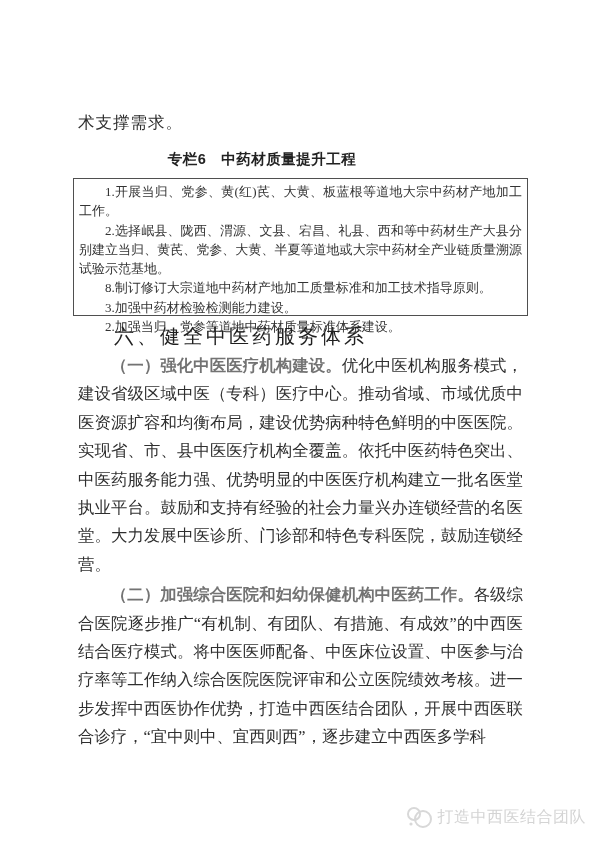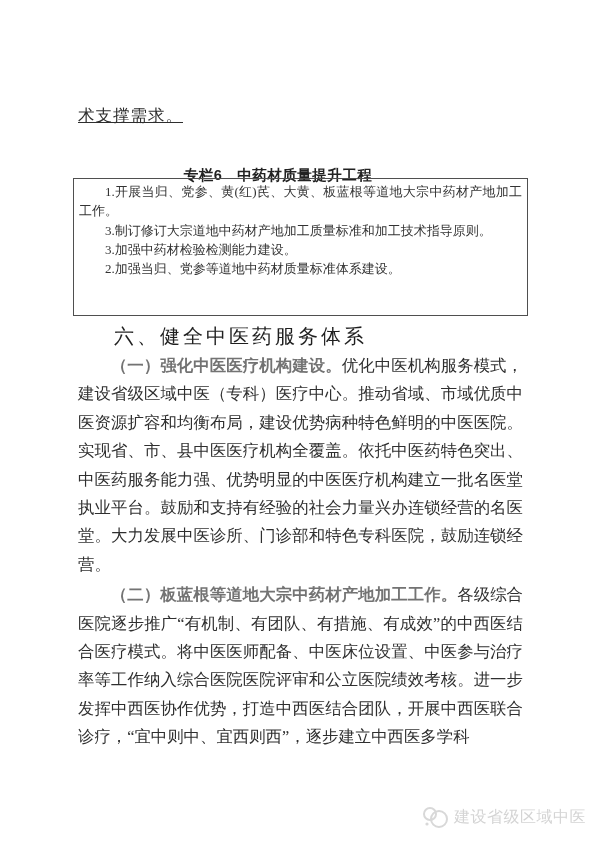--- a/index.html
+++ b/index.html
@@ -5,29 +5,29 @@
   html,body{margin:0;padding:0;}
   body{
     width:600px;height:849px;
     background:#ffffff;
     position:relative;
     overflow:hidden;
     font-family:"Liberation Serif","DejaVu Serif",serif;
     color:#2f2f2f;
   }
   .opening-line{
-    position:absolute;left:78px;top:102px;width:445px;
+    position:absolute;left:78px;top:109px;width:445px;
     font-size:16.5px;line-height:28px;letter-spacing:1px;
-    color:#2e2e2e;margin:0;text-decoration:underline;
+    color:#2e2e2e;margin:0;
   }
   .box-title{
     position:absolute;left:0;top:150px;width:524px;
     text-align:center;
     font-family:"Liberation Sans","DejaVu Sans",sans-serif;
-    font-weight:700;font-size:14.5px;color:#222;margin:16px;
+    font-weight:700;font-size:14.5px;color:#222;margin:0;
     letter-spacing:0.5px;
   }
   .column-box{
     position:absolute;left:73px;top:178px;
     width:455px;height:138px;
     box-sizing:border-box;
     border:1px solid #4f4f4f;
     padding:3px 5px 4px 5px;
     font-size:13px;line-height:19.3px;color:#333;
   }
@@ -66,34 +66,35 @@
 </style>
 </head>
 <body>
 
 <p class="opening-line">术支撑需求。</p>
 
 <p class="box-title">专栏6　中药材质量提升工程</p>
 
 <div class="column-box">
   <p>1.开展当归、党参、黄(红)芪、大黄、板蓝根等道地大宗中药材产地加工工作。</p>
-  <p>3.制订修订大宗道地中药材产地加工质量标准和加工技术指导原则。</p>
+  <p>2.选择岷县、陇西、渭源、文县、宕昌、礼县、西和等中药材生产大县分别建立当归、黄芪、党参、大黄、半夏等道地或大宗中药材全产业链质量溯源试验示范基地。</p>
+  <p>8.制订修订大宗道地中药材产地加工质量标准和加工技术指导原则。</p>
   <p>3.加强中药材检验检测能力建设。</p>
   <p>2.加强当归、党参等道地中药材质量标准体系建设。</p>
 </div>
 
 <h2 class="section-heading">六、健全中医药服务体系</h2>
 
 <div class="body-text">
   <p><span class="para-lead">（一）强化中医医疗机构建设。</span><span>优化中医机构服务模式，建设省级区域中医（专科）医疗中心。推动省域、市域优质中医资源扩容和均衡布局，建设优势病种特色鲜明的中医医院。实现省、市、县中医医疗机构全覆盖。依托中医药特色突出、中医药服务能力强、优势明显的中医医疗机构建立一批名医堂执业平台。鼓励和支持有经验的社会力量兴办连锁经营的名医堂。大力发展中医诊所、门诊部和特色专科医院，鼓励连锁经营。</span></p>
-  <p><span class="para-lead">（二）板蓝根等道地大宗中药材产地加工工作。</span><span>各级综合医院逐步推广“有机制、有团队、有措施、有成效”的中西医结合医疗模式。将中医医师配备、中医床位设置、中医参与治疗率等工作纳入综合医院医院评审和公立医院绩效考核。进一步发挥中西医协作优势，打造中西医结合团队，开展中西医联合诊疗，“宜中则中、宜西则西”，逐步建立中西医多学科</span></p>
+  <p><span class="para-lead">（二）加强综合医院和妇幼保健机构中医药工作。</span><span>各级综合医院逐步推广“有机制、有团队、有措施、有成效”的中西医结合医疗模式。将中医医师配备、中医床位设置、中医参与治疗率等工作纳入综合医院医院评审和公立医院绩效考核。进一步发挥中西医协作优势，打造中西医结合团队，开展中西医联合诊疗，“宜中则中、宜西则西”，逐步建立中西医多学科</span></p>
 </div>
 
 <div class="watermark">
   <span>
     <svg width="28" height="24" viewBox="0 0 28 24">
       <circle cx="9" cy="9" r="6" fill="none" stroke="#d8d8d8" stroke-width="2"></circle>
       <circle cx="18" cy="14" r="8" fill="none" stroke="#d8d8d8" stroke-width="2"></circle>
       <circle cx="6" cy="19" r="1.6" fill="#d8d8d8"></circle>
     </svg>
   </span>
-  <span>建设省级区域中医</span>
+  <span>打造中西医结合团队</span>
 </div>
 
 </body></html>

